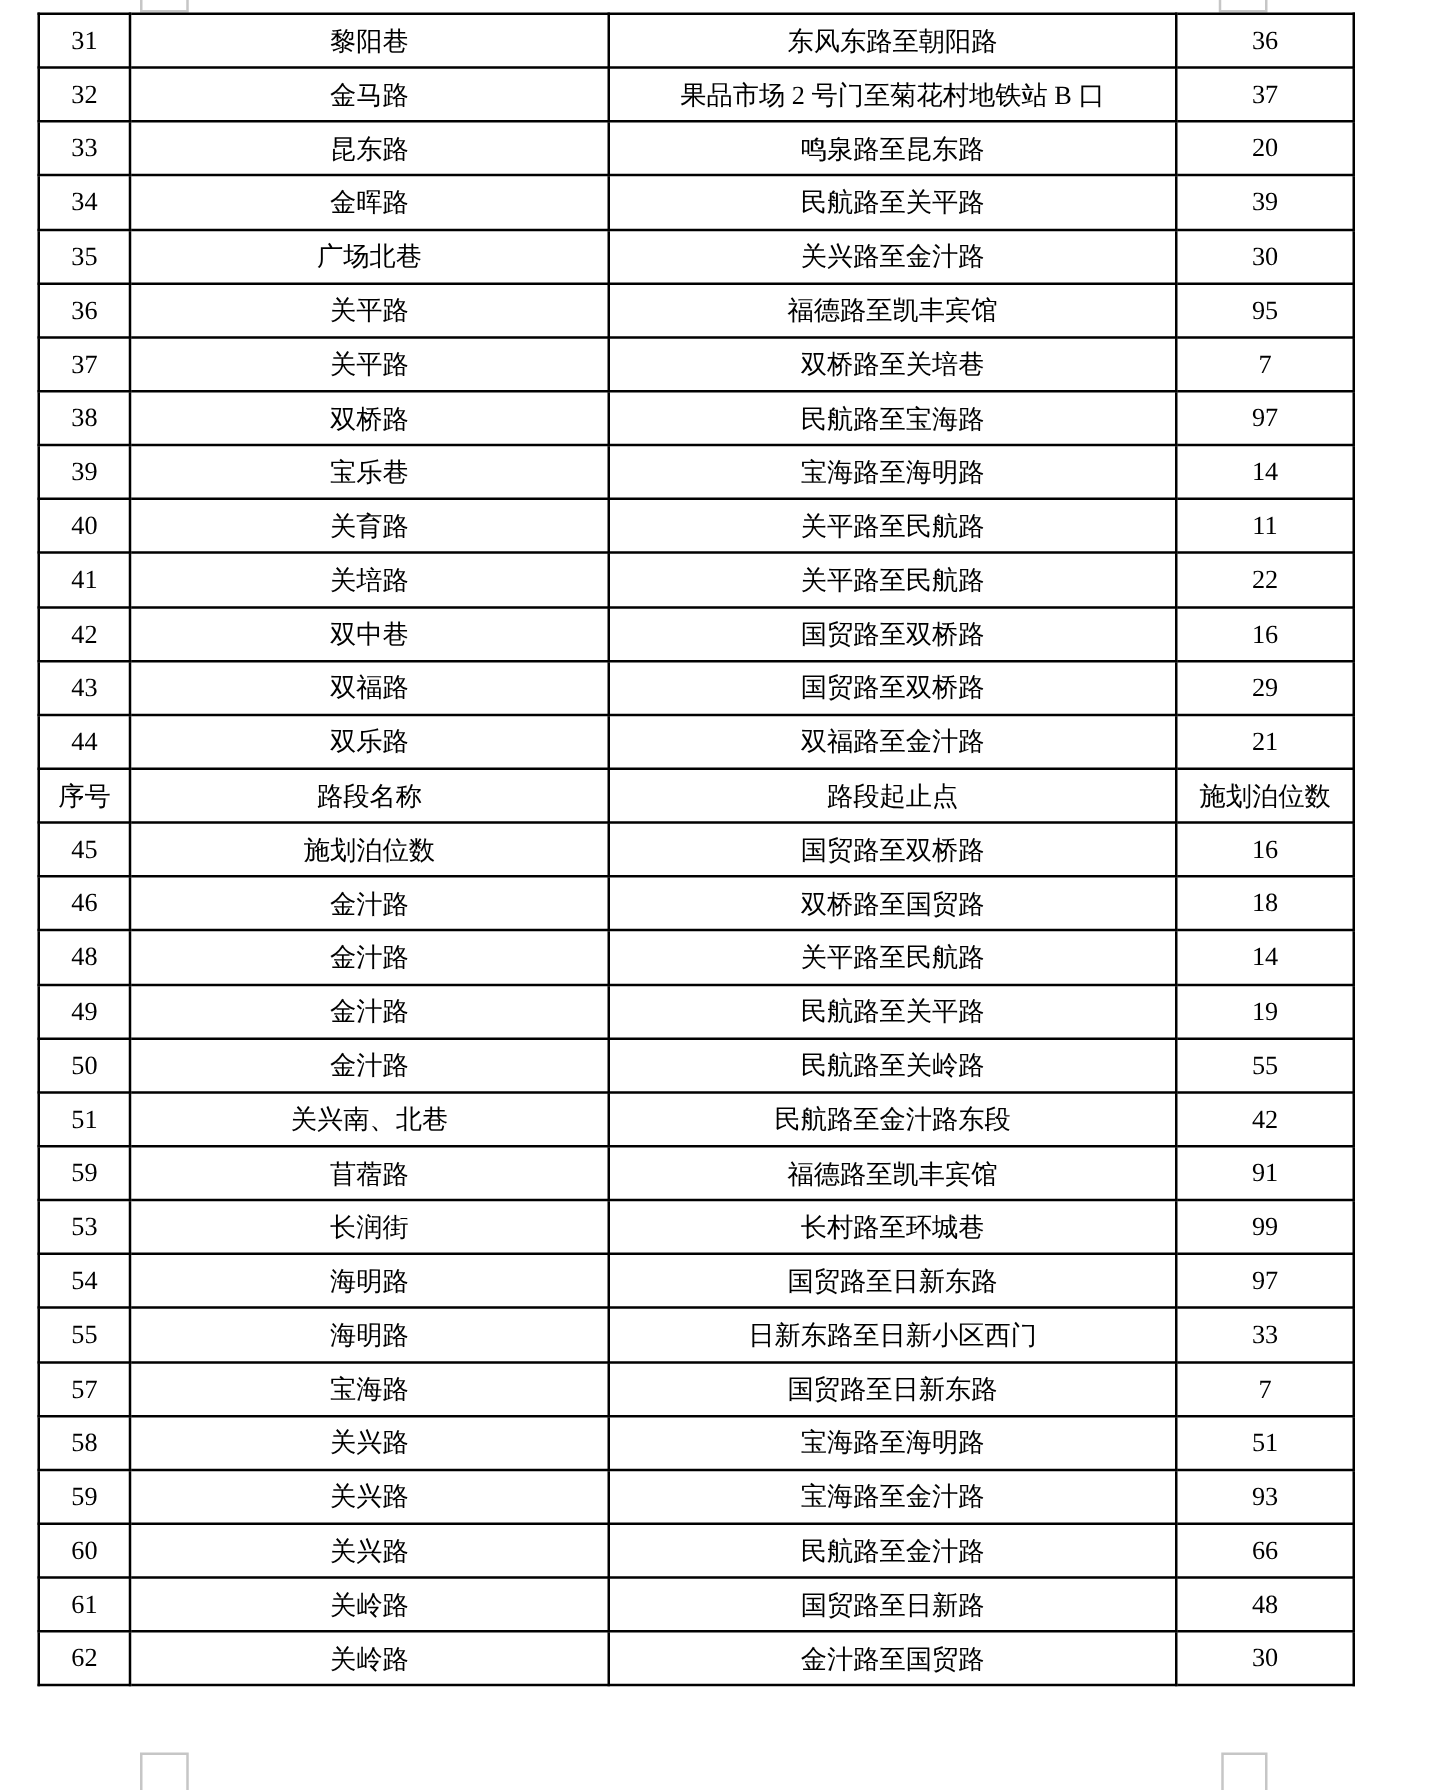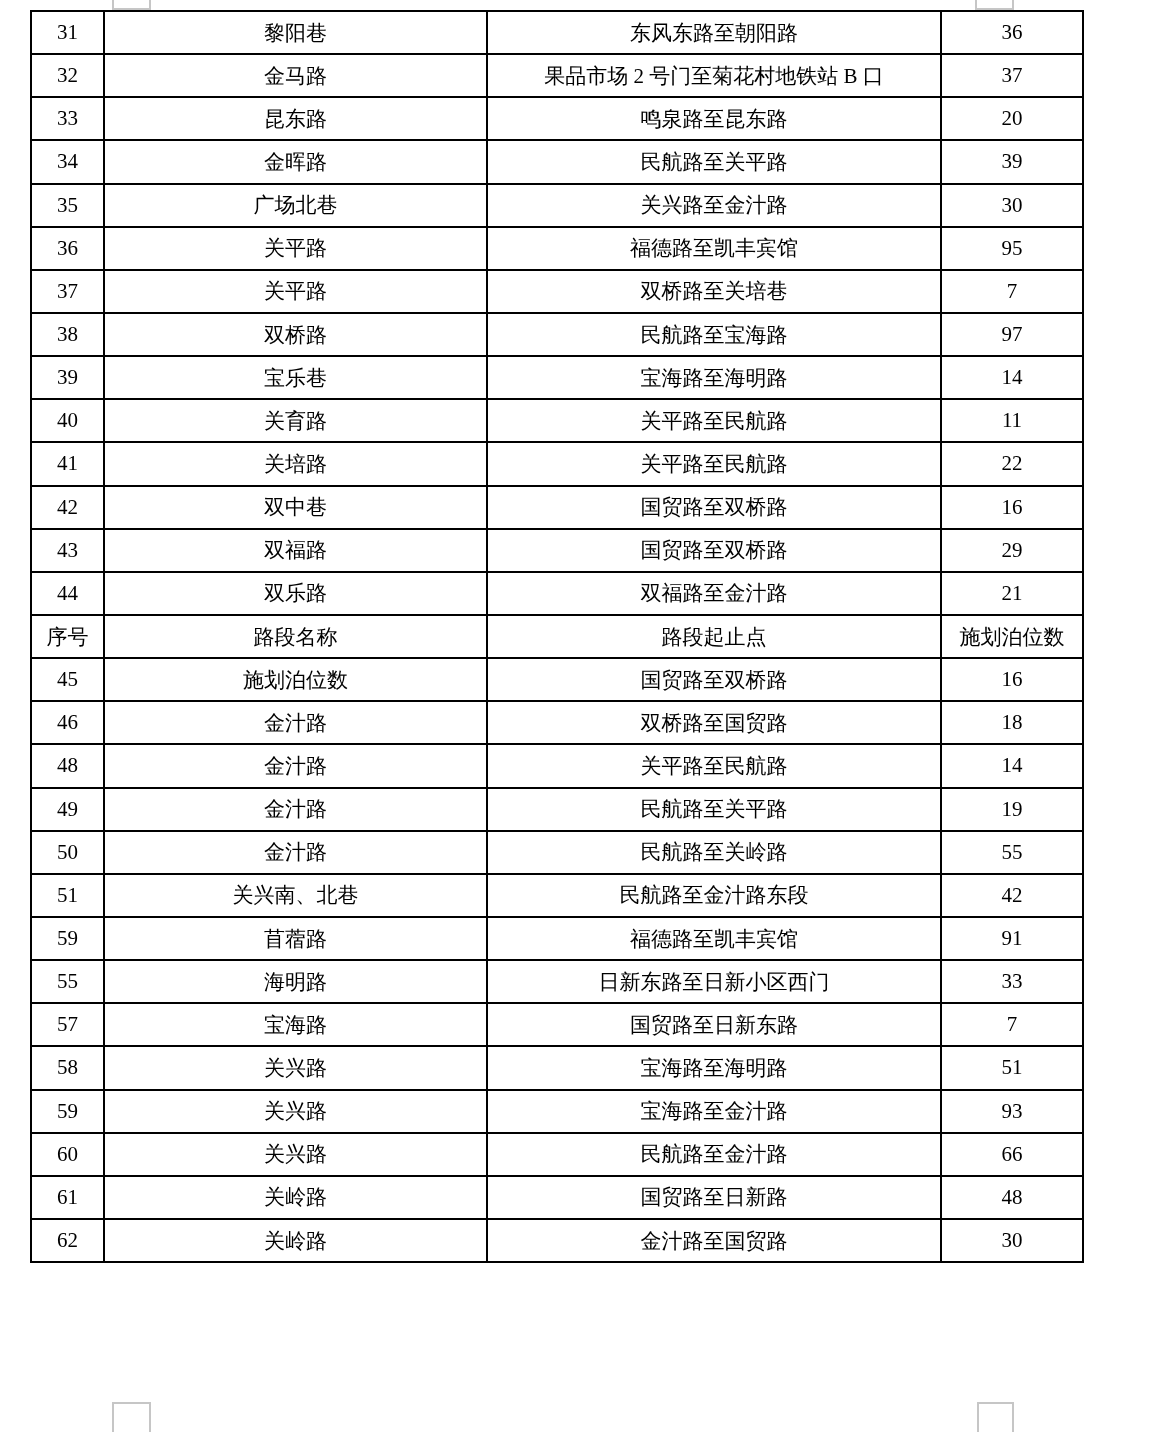--- a/index.html
+++ b/index.html
@@ -188,20 +188,32 @@
           <td>民航路至金汁路东段</td>
           <td>42</td>
         </tr>
         <tr>
           <td>59</td>
           <td>苜蓿路</td>
           <td>福德路至凯丰宾馆</td>
           <td>91</td>
         </tr>
         <tr>
+          <td>53</td>
+          <td>长润街</td>
+          <td>长村路至环城巷</td>
+          <td>99</td>
+        </tr>
+        <tr>
+          <td>54</td>
+          <td>海明路</td>
+          <td>国贸路至日新东路</td>
+          <td>97</td>
+        </tr>
+        <tr>
           <td>55</td>
           <td>海明路</td>
           <td>日新东路至日新小区西门</td>
           <td>33</td>
         </tr>
         <tr>
           <td>57</td>
           <td>宝海路</td>
           <td>国贸路至日新东路</td>
           <td>7</td>

